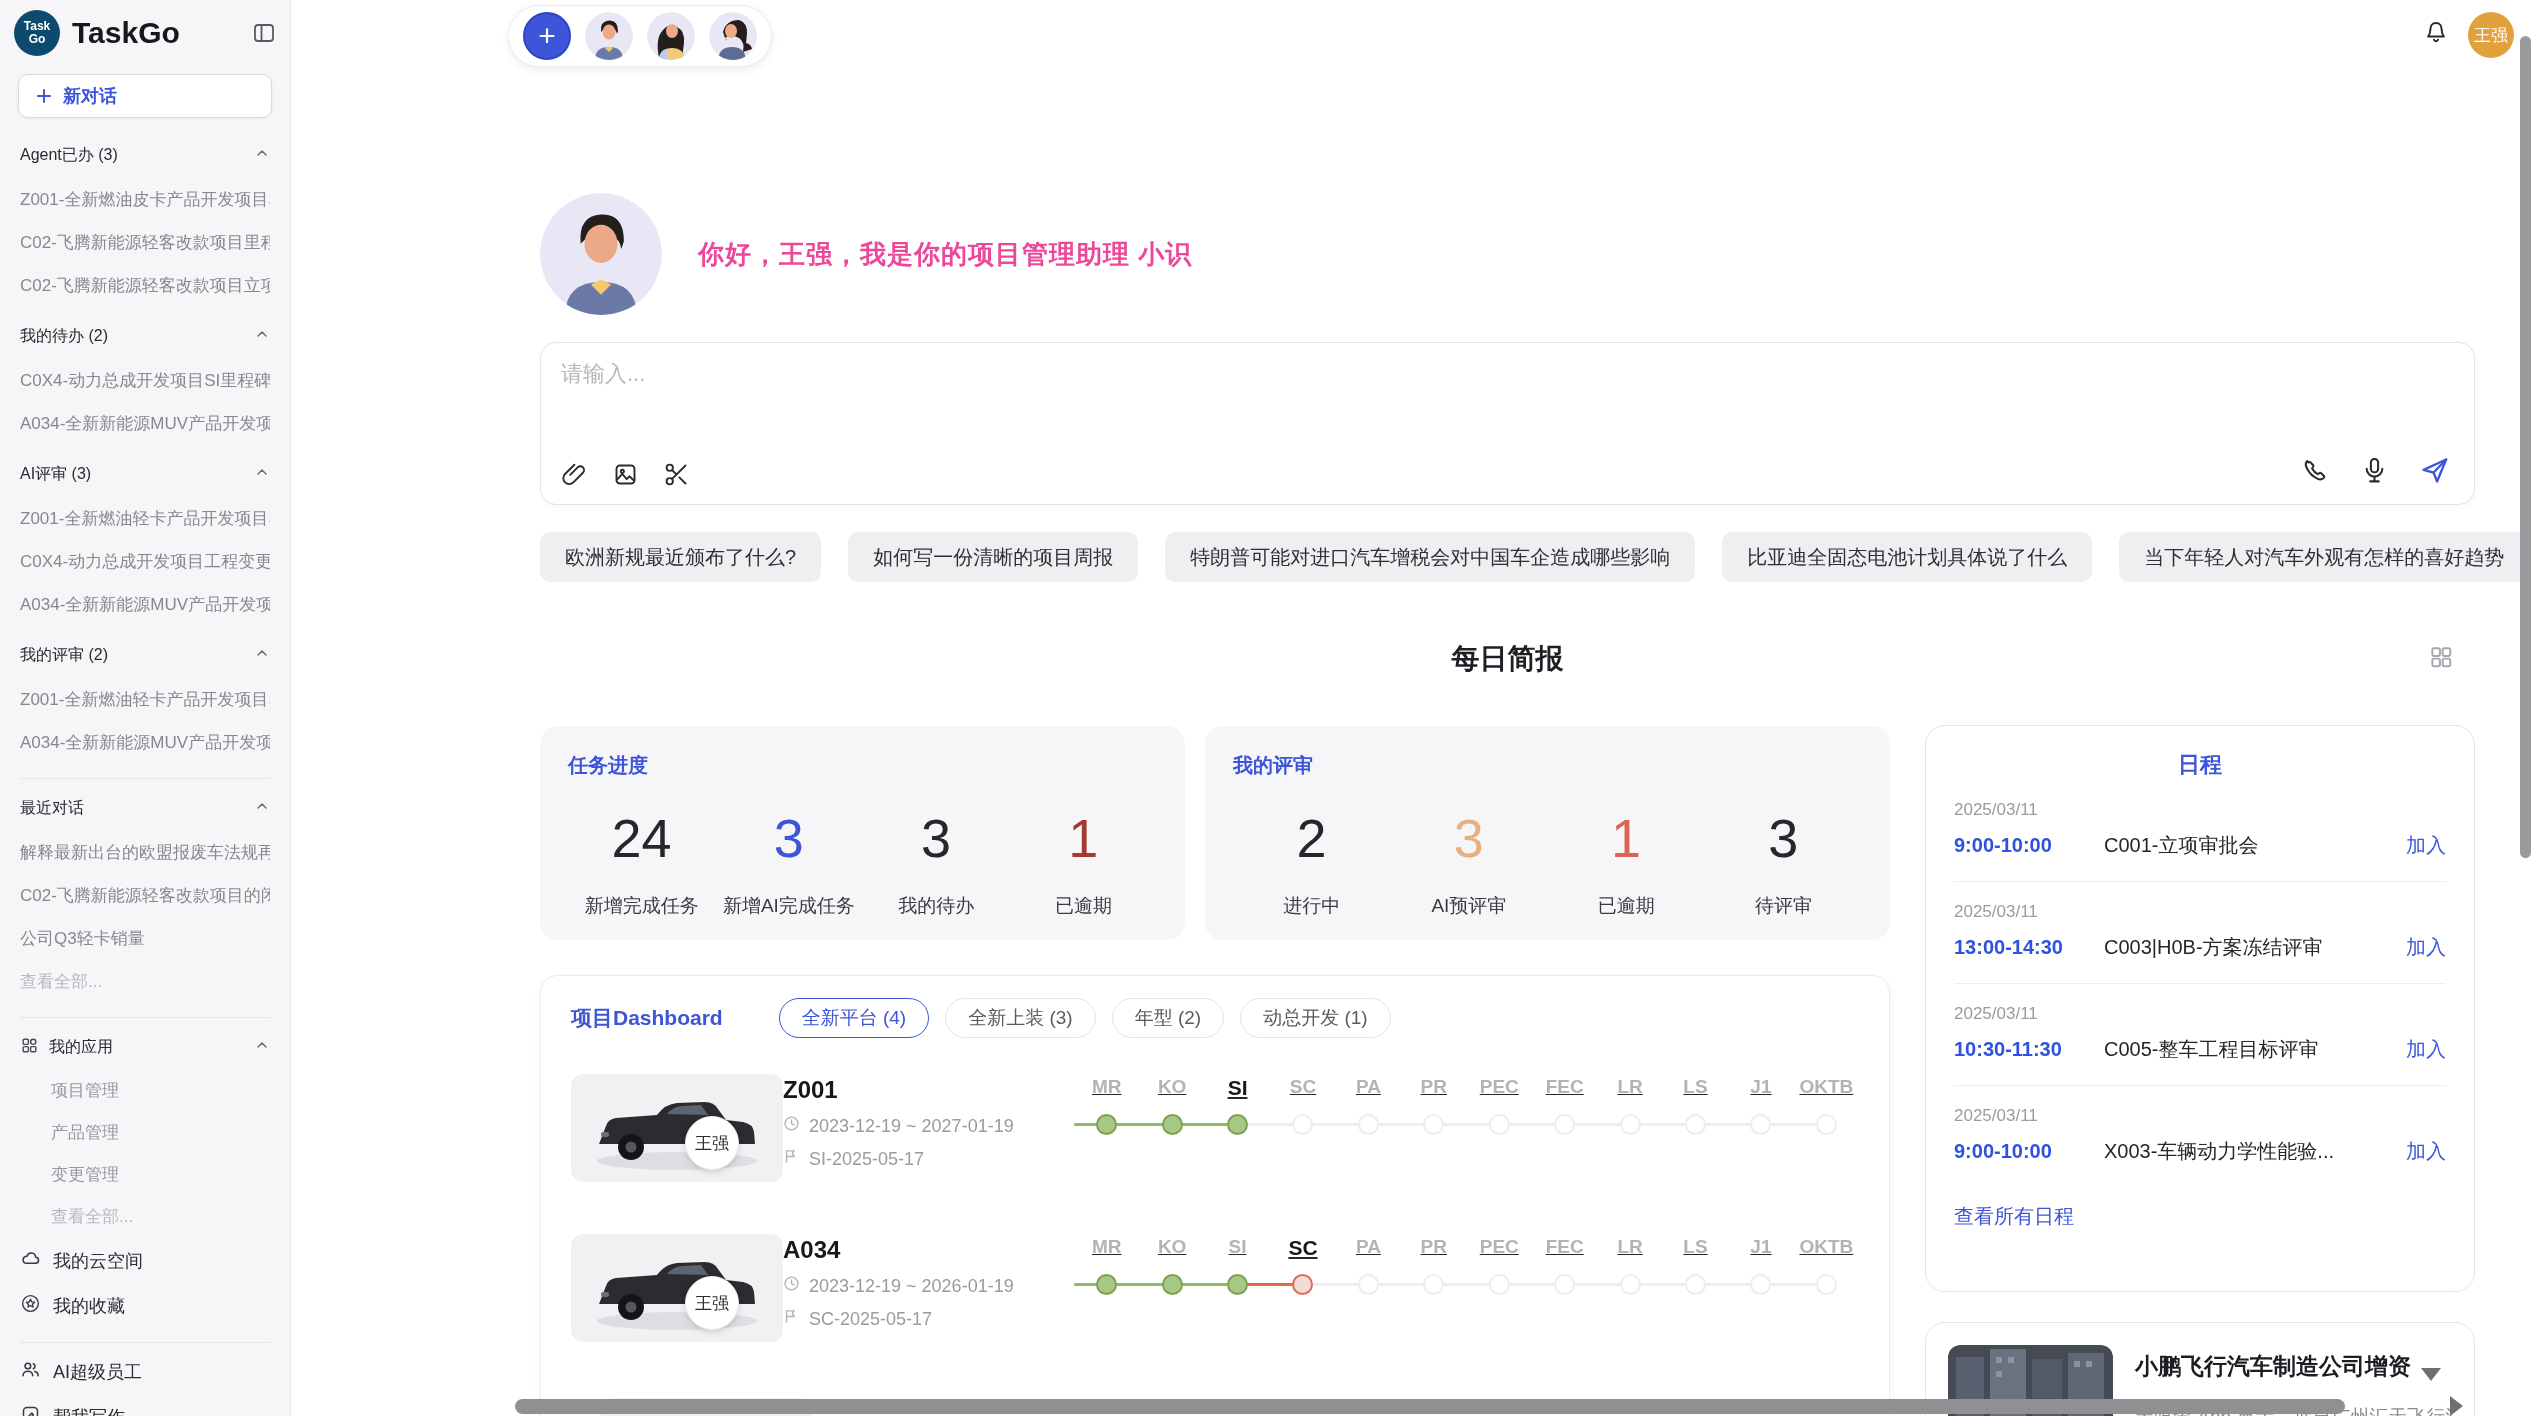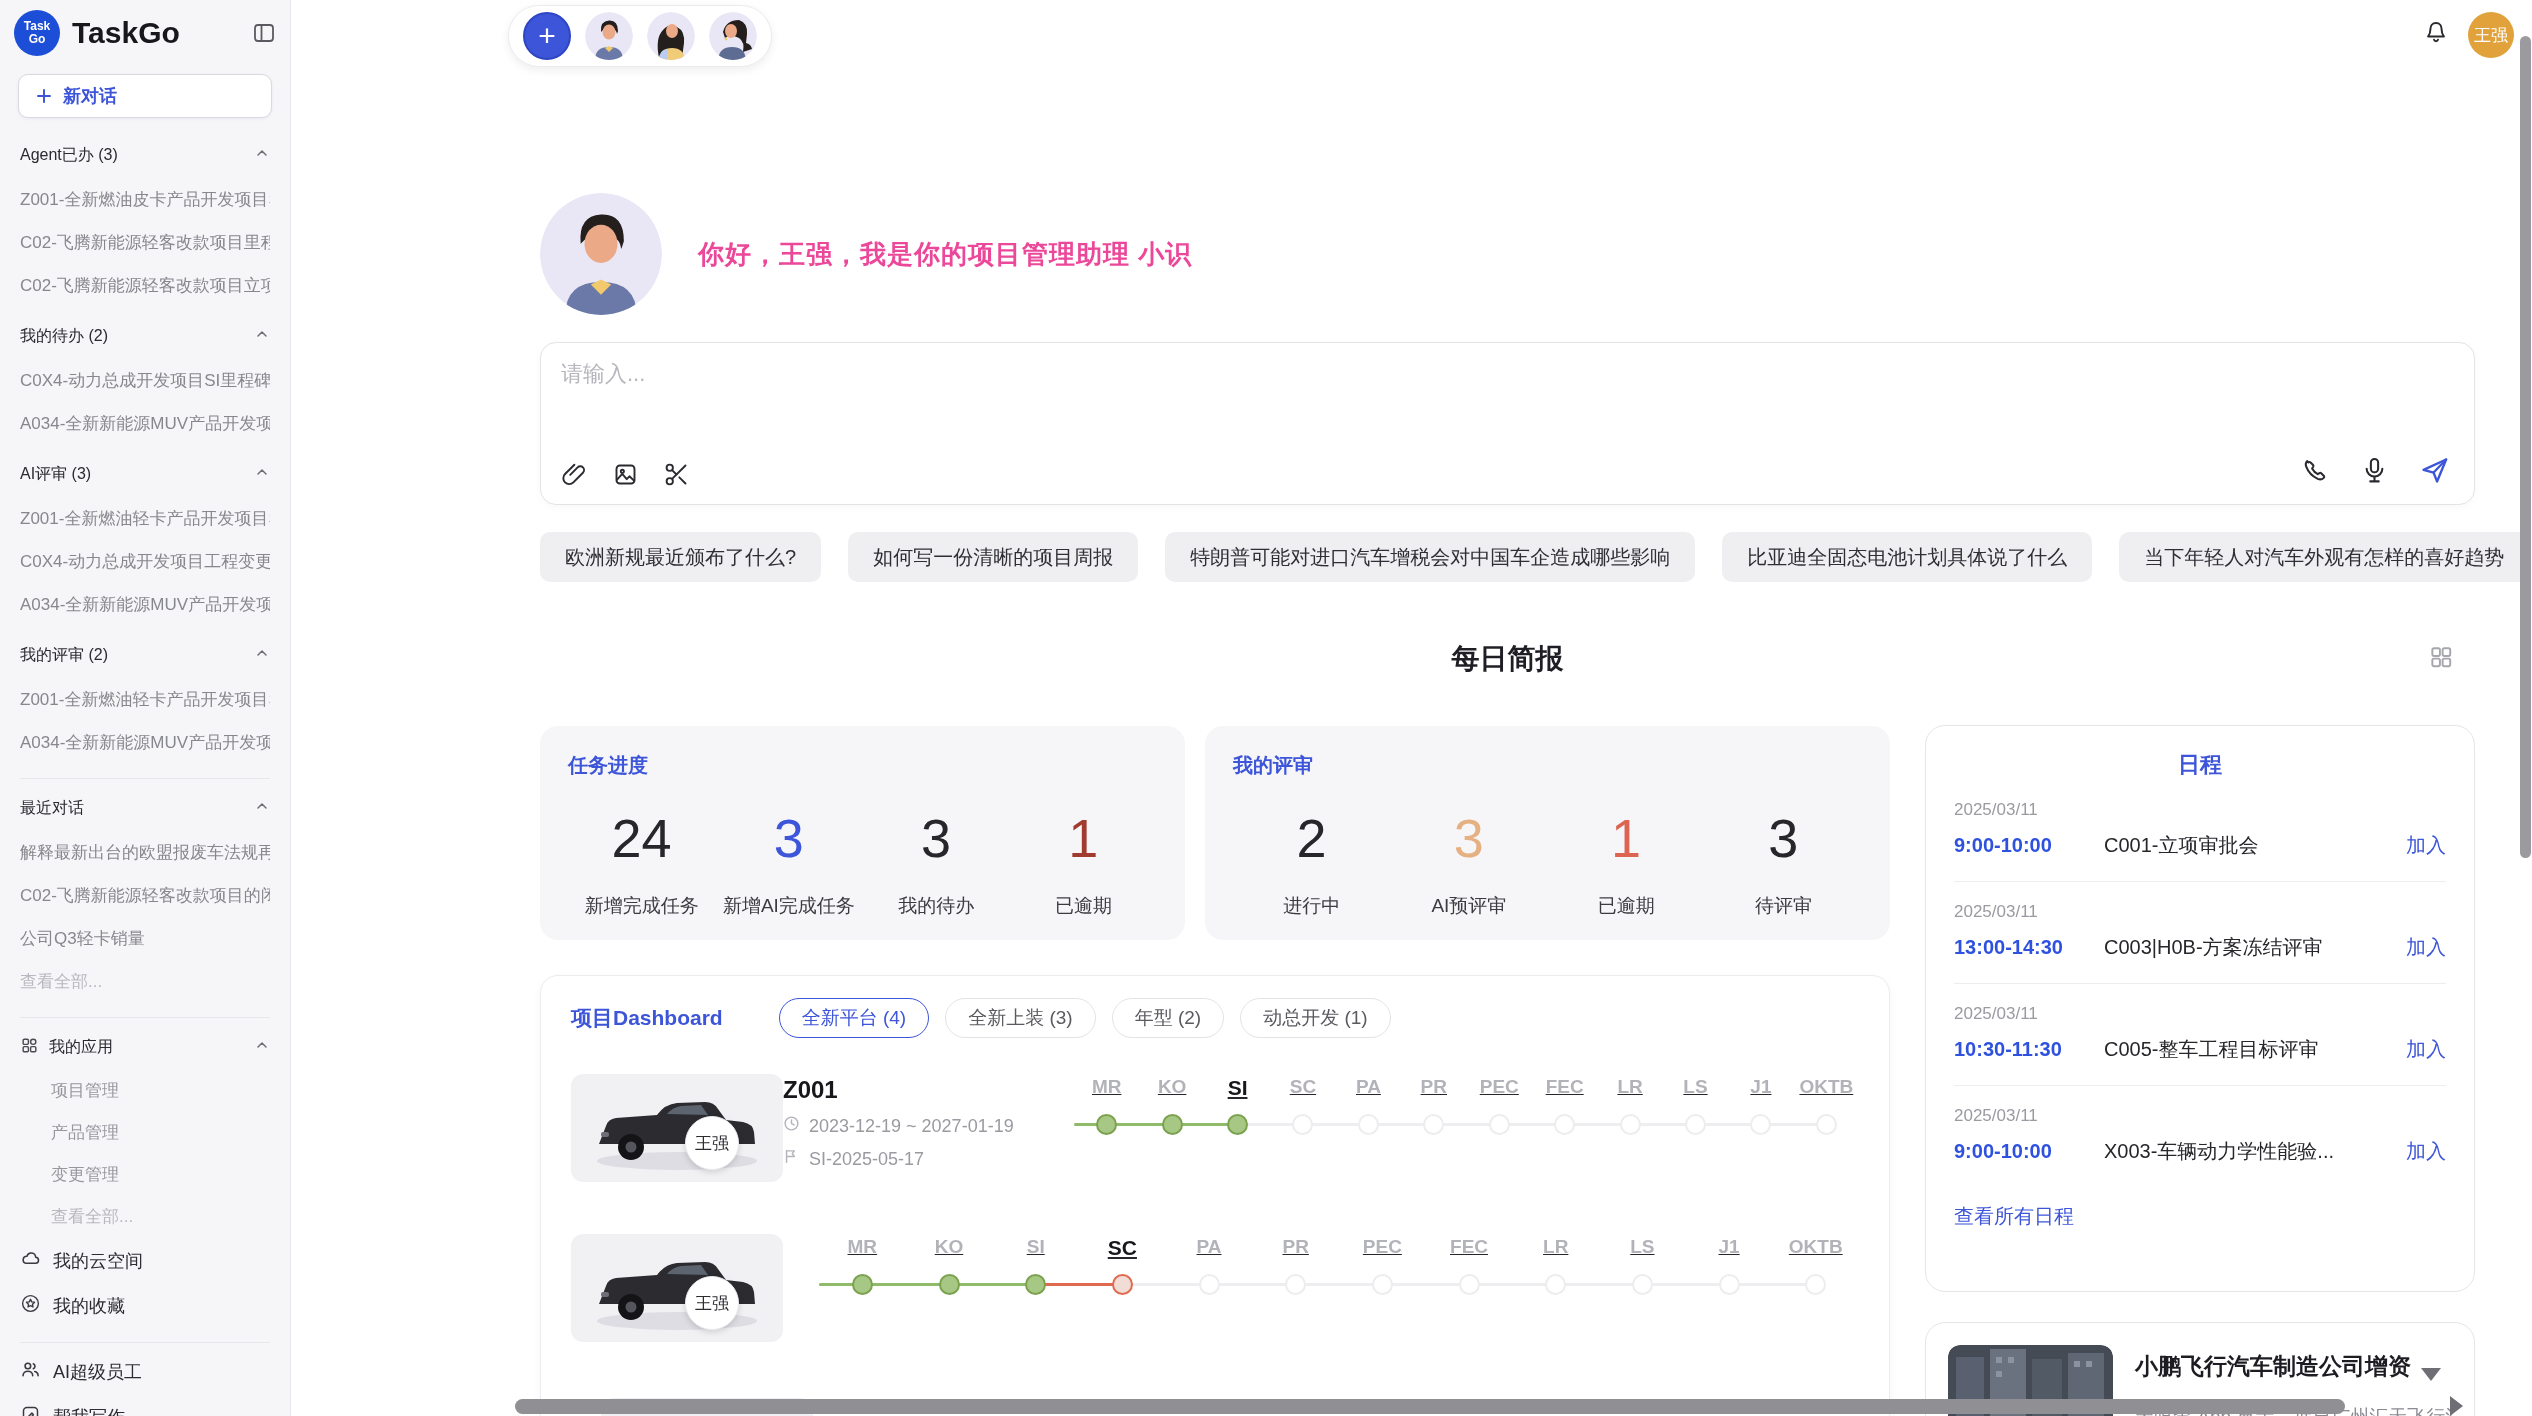--- a/index.html
+++ b/index.html
@@ -2,21 +2,21 @@
 <html><head>
 <meta charset="utf-8">
 <style>
   * { margin:0; padding:0; box-sizing:border-box; }
   html,body { width:2532px; height:1416px; overflow:hidden; }
   body { position:relative; background:#fff; font-family:"Liberation Sans","DejaVu Sans",sans-serif; color:#26262b; }
 
   
   .sidebar { position:absolute; left:0; top:0; width:291px; height:1416px; background:#f6f6f8; border-right:1px solid #e8e8ec; overflow:hidden; }
   .side-head { display:flex; align-items:center; padding:10px 14px 6px 14px; position:relative; }
-  .logo { width:46px; height:46px; border-radius:50%; background:#1d4ed8; color:#fff; display:flex; flex-direction:column; align-items:center; justify-content:center; font-size:12px; line-height:13px; font-weight:700; flex:none; }
+  .logo { width:46px; height:46px; border-radius:50%; background:#0c4a6e; color:#fff; display:flex; flex-direction:column; align-items:center; justify-content:center; font-size:12px; line-height:13px; font-weight:700; flex:none; }
   .app-title { margin-left:12px; font-size:30px; font-weight:700; color:#17171c; }
   .collapse-btn { margin-left:auto; display:flex; align-items:center; }
   .new-chat { margin:12px 18px 4px 18px; height:44px; background:#fff; border:1px solid #d9d9e0; border-radius:10px; display:flex; align-items:center; padding:0 16px; gap:10px; box-shadow:0 1px 3px rgba(60,70,180,.08); cursor:pointer; }
   .new-chat span { color:#3d55d8; font-size:18px; font-weight:600; }
   .side-body { padding:4px 20px 0 20px; }
   .sec-head { display:flex; align-items:center; justify-content:space-between; height:46px; margin-top:6px; }
   .sec-title { font-size:16px; font-weight:400; color:#2a2a30; }
   .side-item { height:43px; line-height:43px; font-size:17px; color:#87878e; white-space:nowrap; overflow:hidden; cursor:pointer; }
   .side-div { height:1px; background:#e7e7eb; margin:14px 0 6px 0; }
   .apps-head { display:flex; align-items:center; gap:10px; height:46px; margin-top:4px; }
@@ -511,20 +511,37 @@
             <rect width="212" height="108" rx="12" fill="#f1f1f4"></rect>
             <ellipse cx="106" cy="87" rx="80" ry="9" fill="#dddde3"></ellipse>
             <path d="M28 70 L35 52 Q37 45 45 44 L86 41 Q94 30 106 29 L134 28 Q143 28 147 35 L155 46 L172 48 Q182 50 183 58 L184 70 Z" fill="#2b2b30"></path>
             <path d="M96 40 Q102 33 110 32 L130 31 L137 41 Z" fill="#5c6470"></path>
             <circle cx="60" cy="73" r="13" fill="#141417"></circle>
             <circle cx="60" cy="73" r="5.5" fill="#55555e"></circle>
             <circle cx="152" cy="73" r="13" fill="#141417"></circle>
             <circle cx="152" cy="73" r="5.5" fill="#55555e"></circle>
             <rect x="30" y="58" width="8" height="5" rx="2" fill="#6e6e78"></rect>
           </svg><div class="owner-badge">王强</div></div>
+        <div class="proj-info">
+          <div class="proj-code">A034</div>
+          <div class="proj-meta">
+            <span><svg width="17" height="17" viewBox="0 0 24 24" fill="none" stroke="#b3b3ba" stroke-width="2">
+                <circle cx="12" cy="12" r="9"></circle>
+                <polyline points="12 7 12 12 15.5 14" fill="none" stroke-linecap="round"></polyline>
+              </svg></span>
+            <span>2023-12-19 ~ 2026-01-19</span>
+          </div>
+          <div class="proj-meta">
+            <span><svg width="17" height="17" viewBox="0 0 24 24" fill="none" stroke="#b3b3ba" stroke-width="2" stroke-linejoin="round">
+                <line x1="5" y1="21" x2="5" y2="3"></line>
+                <path d="M5 4 h11 l-3 4 3 4 H5"></path>
+              </svg></span>
+            <span>SC-2025-05-17</span>
+          </div>
+        </div>
         <div class="timeline">
           <div class="tl-labels">
             <div class="tl-label">MR</div>
             <div class="tl-label">KO</div>
             <div class="tl-label">SI</div>
             <div class="tl-label tl-label-cur">SC</div>
             <div class="tl-label">PA</div>
             <div class="tl-label">PR</div>
             <div class="tl-label">PEC</div>
             <div class="tl-label">FEC</div>

